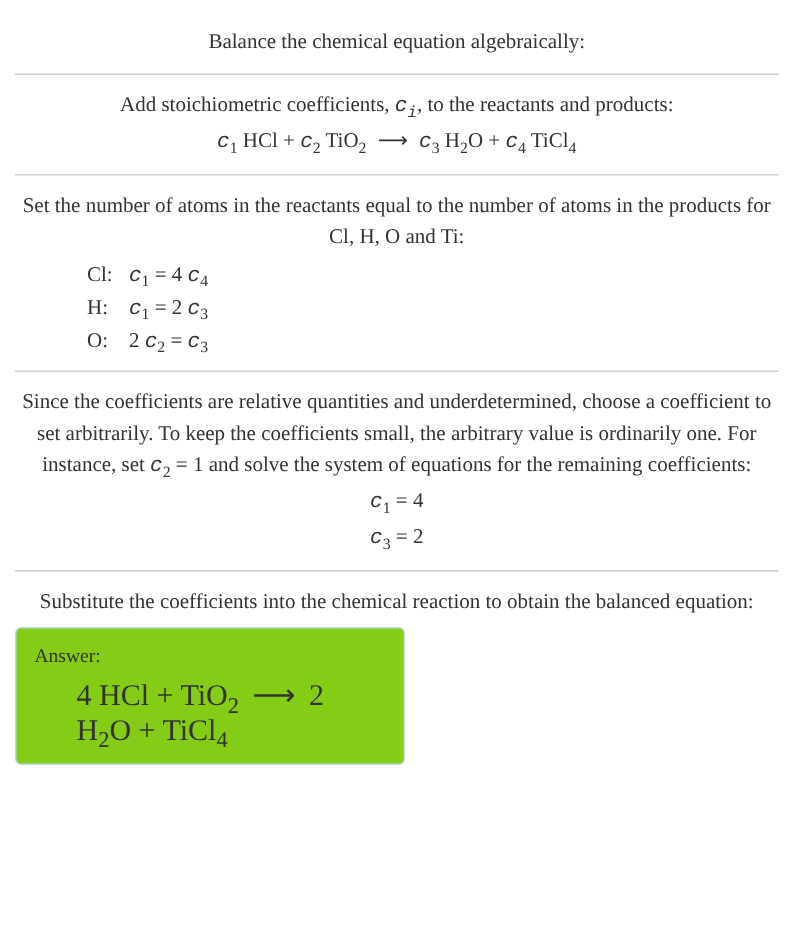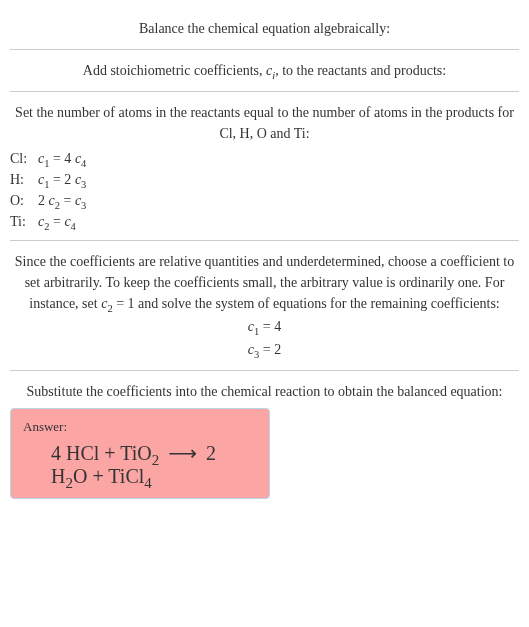--- a/index.html
+++ b/index.html
@@ -21,38 +21,39 @@
     .line {
       line-height: 1.5;
       margin: 2px 0;
       text-align: center;
     }
     .sub {
       font-size: 0.75em;
       vertical-align: sub;
       line-height: 0;
     }
-    .italic { font-style: italic; }
+    .italic { font-style: italic; font-family: Liberation Mono, monospace; }
     .arrow {
       display: inline-block;
       margin: 0 4px;
     }
     .eq-table {
       margin-top: 4px;
     }
     .eq-row {
       display: flex;
       line-height: 1.5;
+      margin-left: 48px;
     }
     .eq-label {
       width: 28px;
       flex-shrink: 0;
     }
     .answer-box {
-      background: #fca5a5;
+      background: #84cc16;
       border: 1px solid #b8d8e8;
       border-radius: 4px;
       padding: 10px 12px;
       margin-top: 6px;
       width: 260px;
     }
     .answer-label {
       font-size: 13px;
       color: #333;
       margin-bottom: 6px;
@@ -66,40 +67,39 @@
 <body>
 
 <div class="section">
   <div class="line">Balance the chemical equation algebraically:</div>
 </div>
 
 <div class="section">
   <div class="line">
     Add stoichiometric coefficients, <span class="italic">c<span class="sub">i</span></span>, to the reactants and products:
   </div>
+  <div class="line">
+    <span class="italic">c</span><span class="sub">1</span> HCl + <span class="italic">c</span><span class="sub">2</span> TiO<span class="sub">2</span> <span class="arrow">⟶</span> <span class="italic">c</span><span class="sub">3</span> H<span class="sub">2</span>O + <span class="italic">c</span><span class="sub">4</span> TiCl<span class="sub">4</span>
+  </div>
 </div>
 
 <div class="section">
   <div class="line">Set the number of atoms in the reactants equal to the number of atoms in the products for Cl, H, O and Ti:</div>
   <div class="eq-table">
     <div class="eq-row">
       <div class="eq-label">Cl:</div>
       <div><span class="italic">c</span><span class="sub">1</span> = 4 <span class="italic">c</span><span class="sub">4</span></div>
     </div>
     <div class="eq-row">
       <div class="eq-label">H:</div>
       <div><span class="italic">c</span><span class="sub">1</span> = 2 <span class="italic">c</span><span class="sub">3</span></div>
     </div>
     <div class="eq-row">
       <div class="eq-label">O:</div>
       <div>2 <span class="italic">c</span><span class="sub">2</span> = <span class="italic">c</span><span class="sub">3</span></div>
-    </div>
-    <div class="eq-row">
-      <div class="eq-label">Ti:</div>
-      <div><span class="italic">c</span><span class="sub">2</span> = <span class="italic">c</span><span class="sub">4</span></div>
     </div>
   </div>
 </div>
 
 <div class="section">
   <div class="line">
     Since the coefficients are relative quantities and underdetermined, choose a coefficient to set arbitrarily. To keep the coefficients small, the arbitrary value is ordinarily one. For instance, set <span class="italic">c</span><span class="sub">2</span> = 1 and solve the system of equations for the remaining coefficients:
   </div>
   <div class="line"><span class="italic">c</span><span class="sub">1</span> = 4</div>
   <div class="line"><span class="italic">c</span><span class="sub">3</span> = 2</div>

